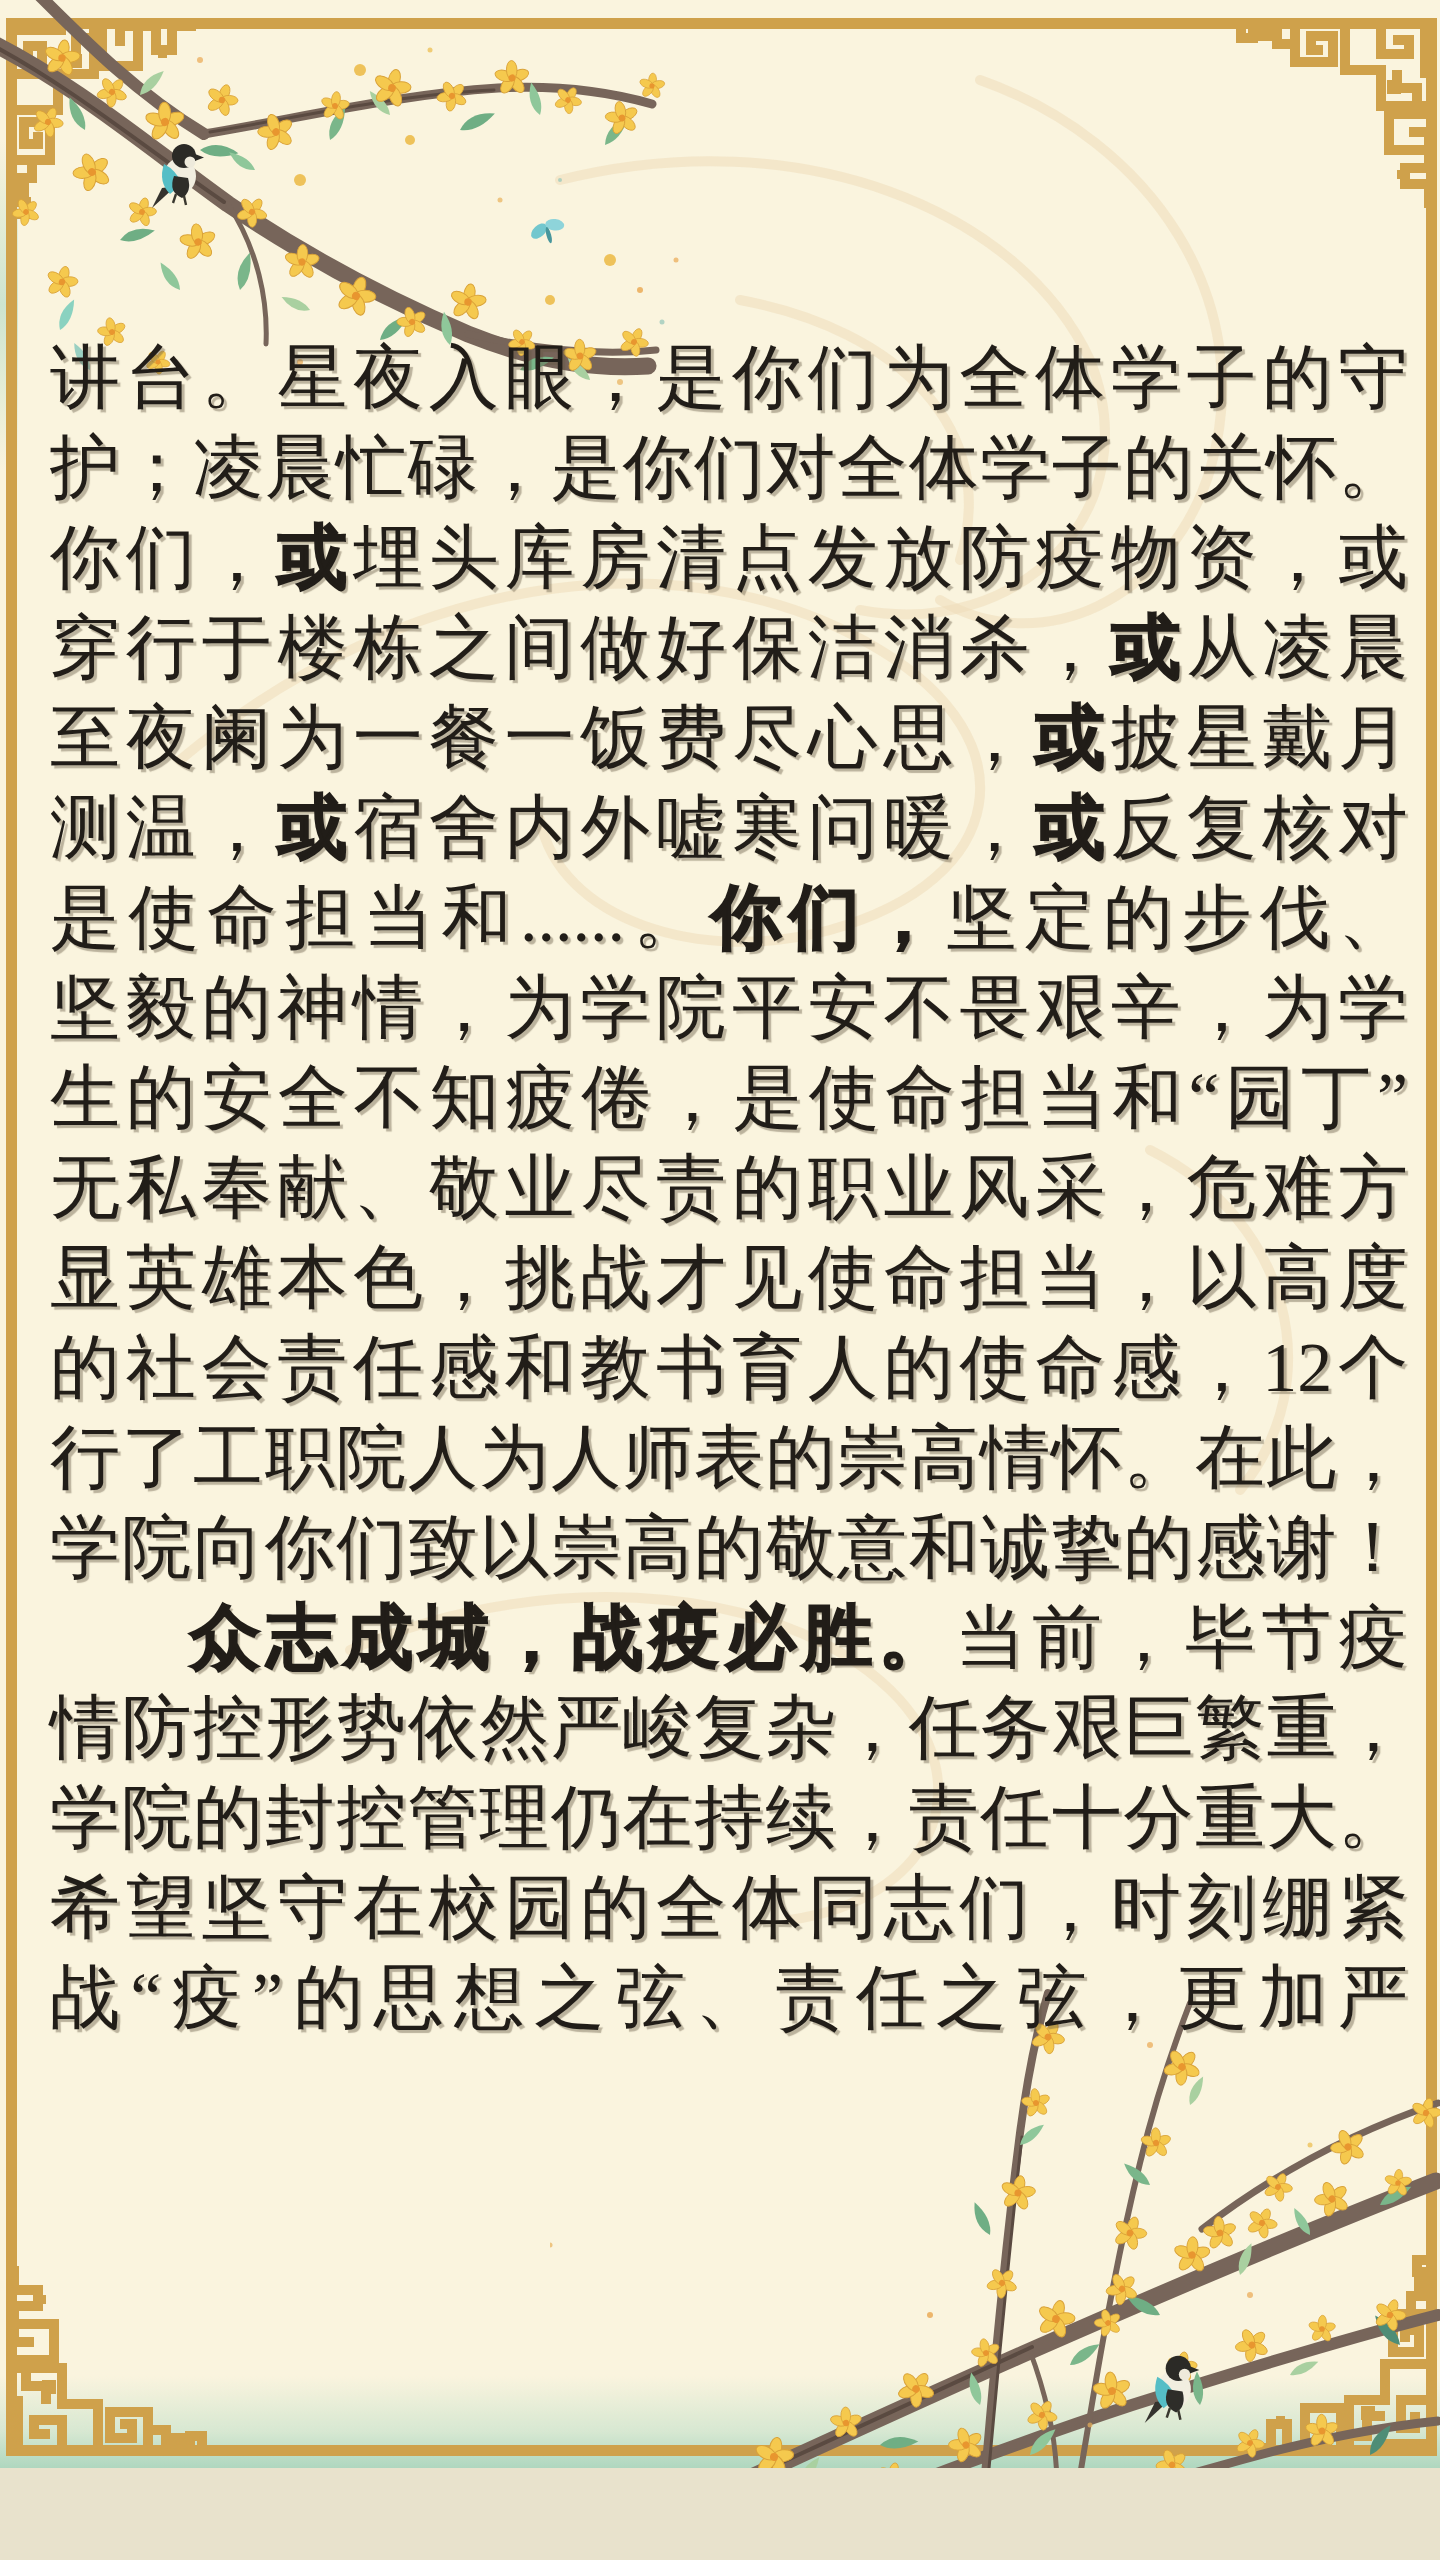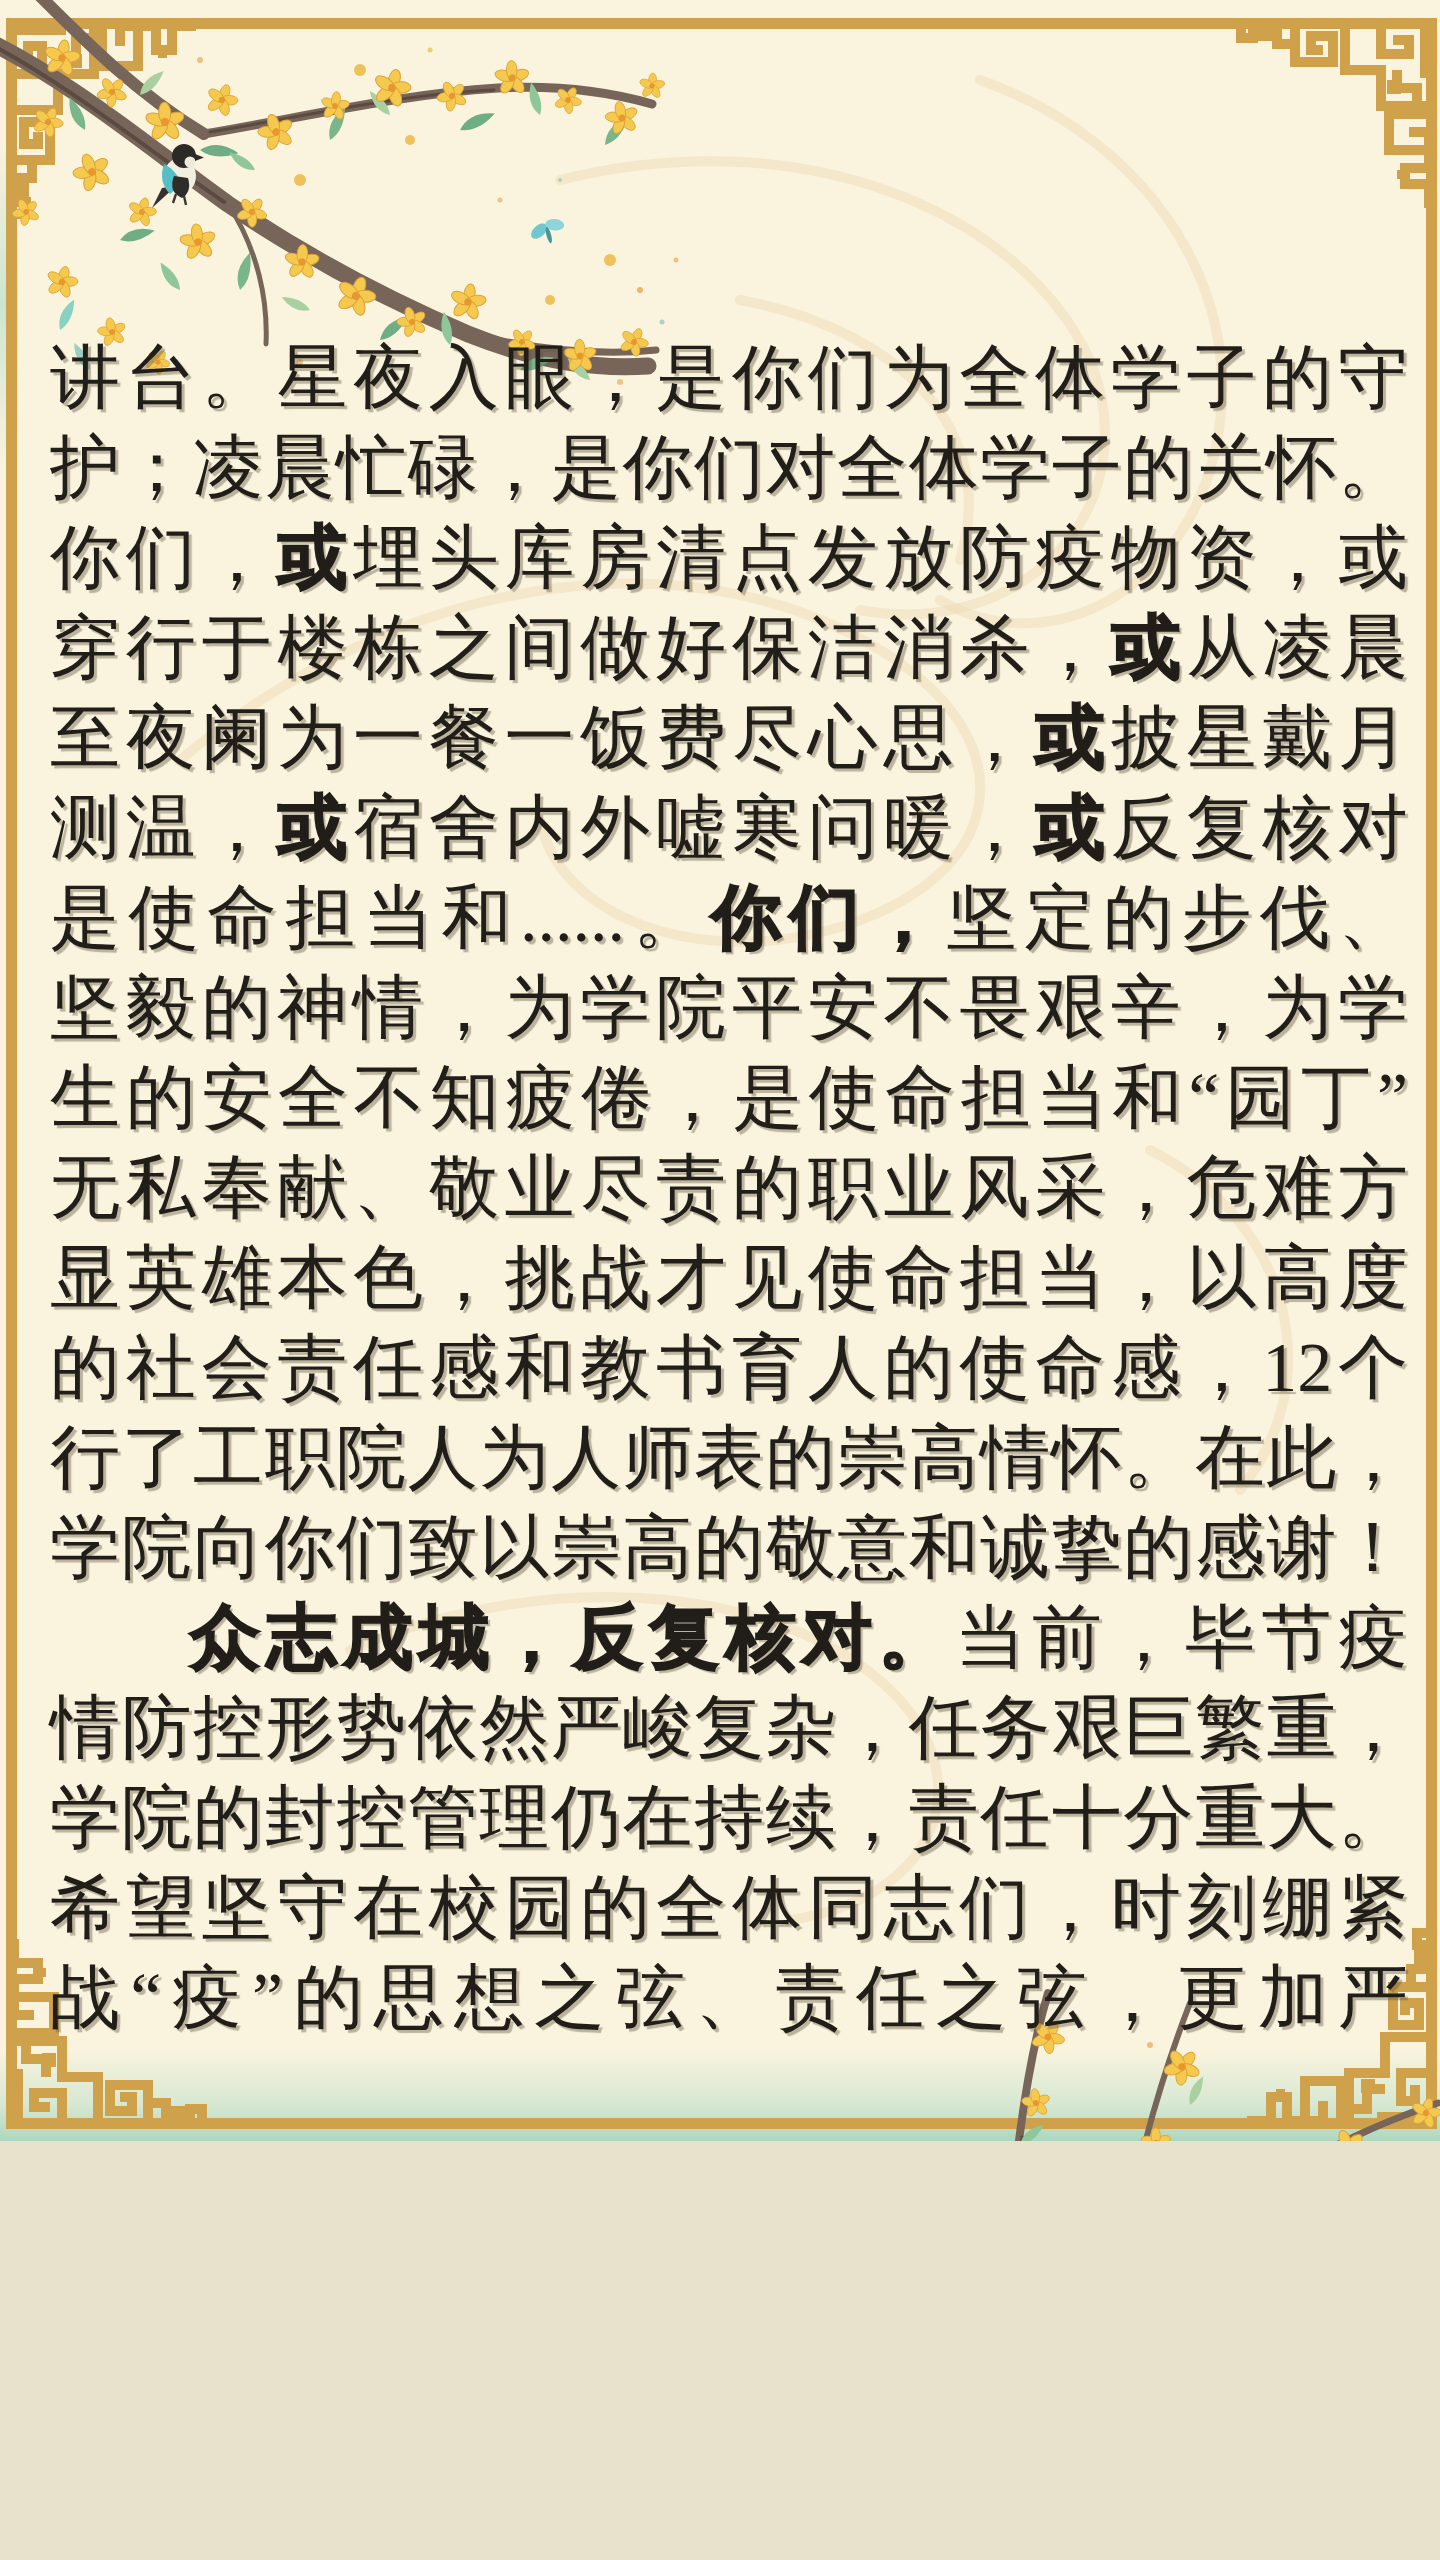--- a/index.html
+++ b/index.html
@@ -1,17 +1,17 @@
 <!DOCTYPE html>
 <html style="--background: #faf4de; --gold: #cfa14b; --text: #211d18; --wash-teal: #8fc9b4; --branch: #77655a; --branch-dark: #5a4a41; --flower: #f5c94e; --flower-center: #e8962f; --leaf: #7ab68a; --bird-teal: #55bec6; --butterfly-teal: #72c7ce;"><head>
 <meta charset="utf-8">
 <style>
   html,body{margin:0;padding:0;background:#e8e2cc;}
   .page{
-    position:relative;width:1440px;height:2141px;overflow:hidden;
+    position:relative;width:1440px;height:2468px;overflow:hidden;
     background:var(--background,#faf4de);
     font-family:"Liberation Serif",serif;
   }
   
   .swirls{position:absolute;left:0;top:0;pointer-events:none;}
   
   .wash-bottom{position:absolute;left:0;right:0;bottom:0;height:92px;
     background:linear-gradient(to top,rgba(128,197,172,.62) 0%,rgba(148,208,186,.34) 40%,rgba(160,215,195,0) 100%);}
   .wash-left{position:absolute;left:0;top:140px;width:18px;height:330px;
     background:linear-gradient(to bottom,rgba(150,210,190,0),rgba(150,210,190,.45) 50%,rgba(150,210,190,0));}
@@ -343,20 +343,20 @@
       <div class="tline"><span>至夜阑为一餐一饭费尽心思，</span><span class="b">或</span><span>披星戴月</span></div>
       <div class="tline"><span>测温，</span><span class="b">或</span><span>宿舍内外嘘寒问暖，</span><span class="b">或</span><span>反复核对</span></div>
       <div class="tline"><span>是使命担当和......。</span><span class="b">你们，</span><span>坚定的步伐、</span></div>
       <div class="tline"><span>坚毅的神情，为学院平安不畏艰辛，为学</span></div>
       <div class="tline"><span>生的安全不知疲倦，是使命担当和“园丁”</span></div>
       <div class="tline"><span>无私奉献、敬业尽责的职业风采，危难方</span></div>
       <div class="tline"><span>显英雄本色，挑战才见使命担当，以高度</span></div>
       <div class="tline"><span>的社会责任感和教书育人的使命感，12个</span></div>
       <div class="tline"><span>行了工职院人为人师表的崇高情怀。在此，</span></div>
       <div class="tline"><span>学院向你们致以崇高的敬意和诚挚的感谢！</span></div>
-      <div class="tline indent"><span class="b">众志成城，反复核对。</span><span>当前，毕节疫</span></div>
+      <div class="tline indent"><span class="b">众志成城，战疫必胜。</span><span>当前，毕节疫</span></div>
       <div class="tline"><span>情防控形势依然严峻复杂，任务艰巨繁重，</span></div>
       <div class="tline"><span>学院的封控管理仍在持续，责任十分重大。</span></div>
       <div class="tline"><span>希望坚守在校园的全体同志们，时刻绷紧</span></div>
       <div class="tline"><span>战“疫”的思想之弦、责任之弦，更加严</span></div>
     </div>
 
 </div>
 
 </body></html>

